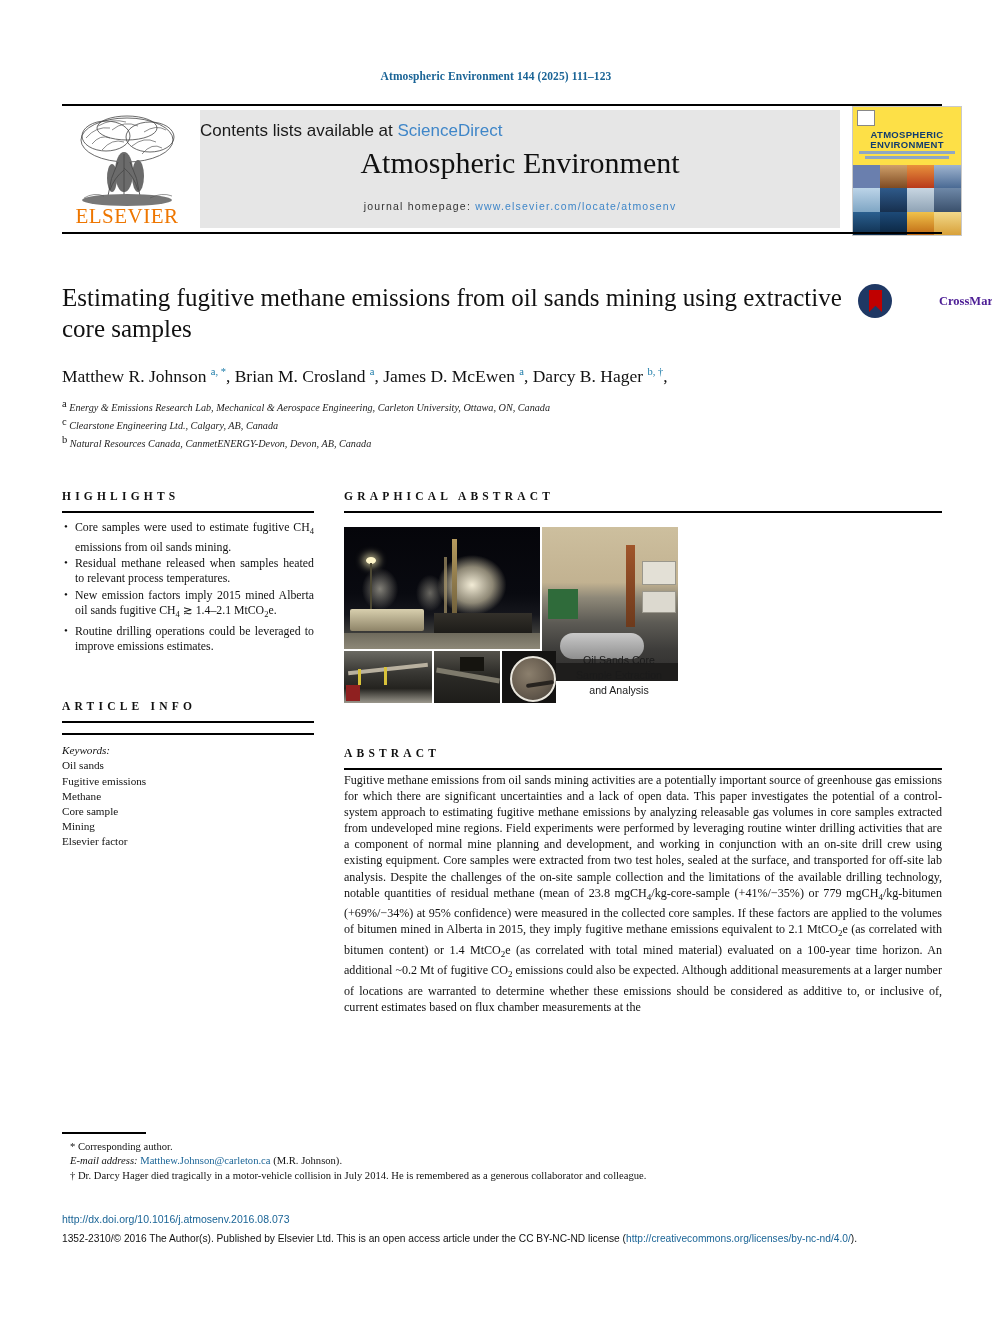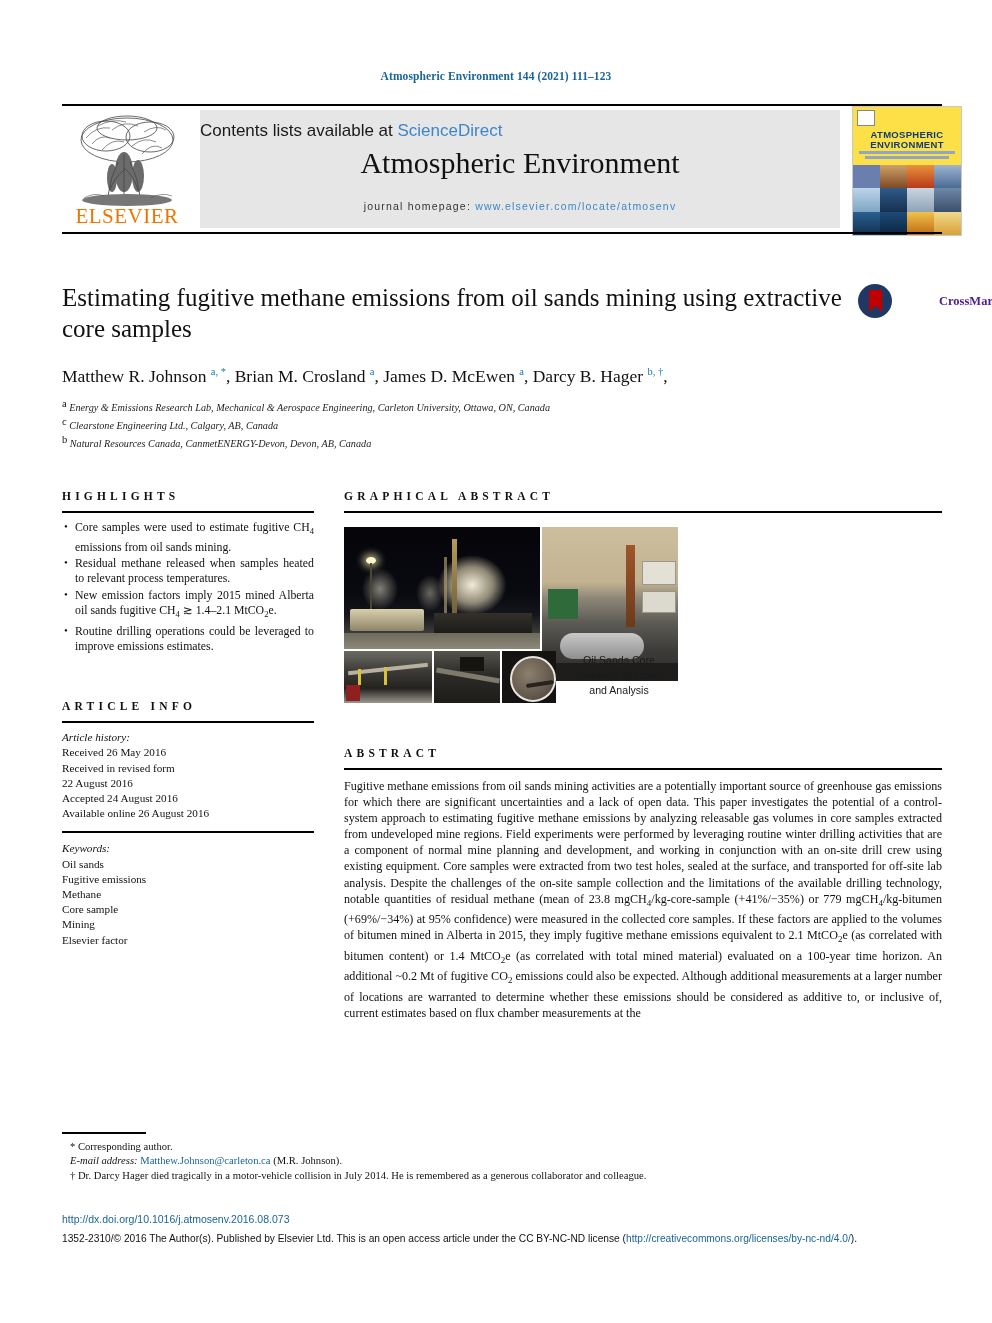--- a/index.html
+++ b/index.html
@@ -437,21 +437,21 @@
     width: 118px;
     text-align: center;
     font-family: "Liberation Sans", sans-serif;
     font-size: 10.6px;
     line-height: 15px;
     color: #1b1b1b;
   }
 
   .abstract-block { margin-top: 44px; }
   .abstract-body {
-    margin-top: 8px;
+    margin-top: 2px;
     font-family: "Liberation Serif", serif;
     font-size: 12.1px;
     line-height: 16.1px;
     text-align: justify;
     color: #111;
   }
   .abstract-body sub { font-size: 9px; }
 
   
   .foot-rule {
@@ -488,21 +488,21 @@
     font-size: 10.2px;
     line-height: 14px;
     color: #111;
   }
 </style>
 </head>
 <body>
 
 <div class="page">
 
-  <div class="running-head">Atmospheric Environment 144 (2021) 111–123</div>
+  <div class="running-head">Atmospheric Environment 144 (2025) 111–123</div>
 
   <div class="masthead">
     <div class="masthead-rule-top"></div>
 
     <div class="elsevier-logo">
       <svg class="elsevier-tree" viewBox="0 0 110 96">
         <g fill="none" stroke="#444" stroke-width="0.8">
           <ellipse cx="55" cy="30" rx="46" ry="22"></ellipse>
           <ellipse cx="34" cy="26" rx="24" ry="15"></ellipse>
           <ellipse cx="78" cy="27" rx="24" ry="15"></ellipse>
@@ -615,28 +615,20 @@
         <li>Core samples were used to estimate fugitive CH<sub>4</sub> emissions from oil sands mining.</li>
         <li>Residual methane released when samples heated to relevant process temperatures.</li>
         <li>New emission factors imply 2015 mined Alberta oil sands fugitive CH<sub>4</sub> ≳ 1.4–2.1 MtCO<sub>2</sub>e.</li>
         <li>Routine drilling operations could be leveraged to improve emissions estimates.</li>
       </ul>
     </div>
 
     <div class="article-info-block">
       <div class="sec-head">ARTICLE INFO</div>
       <div class="sec-rule"></div>
-      <div class="ai-body">
-        <div class="ai-label">Article history:</div>
-        <div class="ai-line">Received 26 May 2016</div>
-        <div class="ai-line">Received in revised form</div>
-        <div class="ai-line">22 August 2016</div>
-        <div class="ai-line">Accepted 24 August 2016</div>
-        <div class="ai-line">Available online 26 August 2016</div>
-      </div>
       <div class="ai-rule"></div>
       <div>
         <div class="ai-label">Keywords:</div>
         <div class="ai-line">Oil sands</div>
         <div class="ai-line">Fugitive emissions</div>
         <div class="ai-line">Methane</div>
         <div class="ai-line">Core sample</div>
         <div class="ai-line">Mining</div>
         <div class="ai-line">Elsevier factor</div>
       </div>

